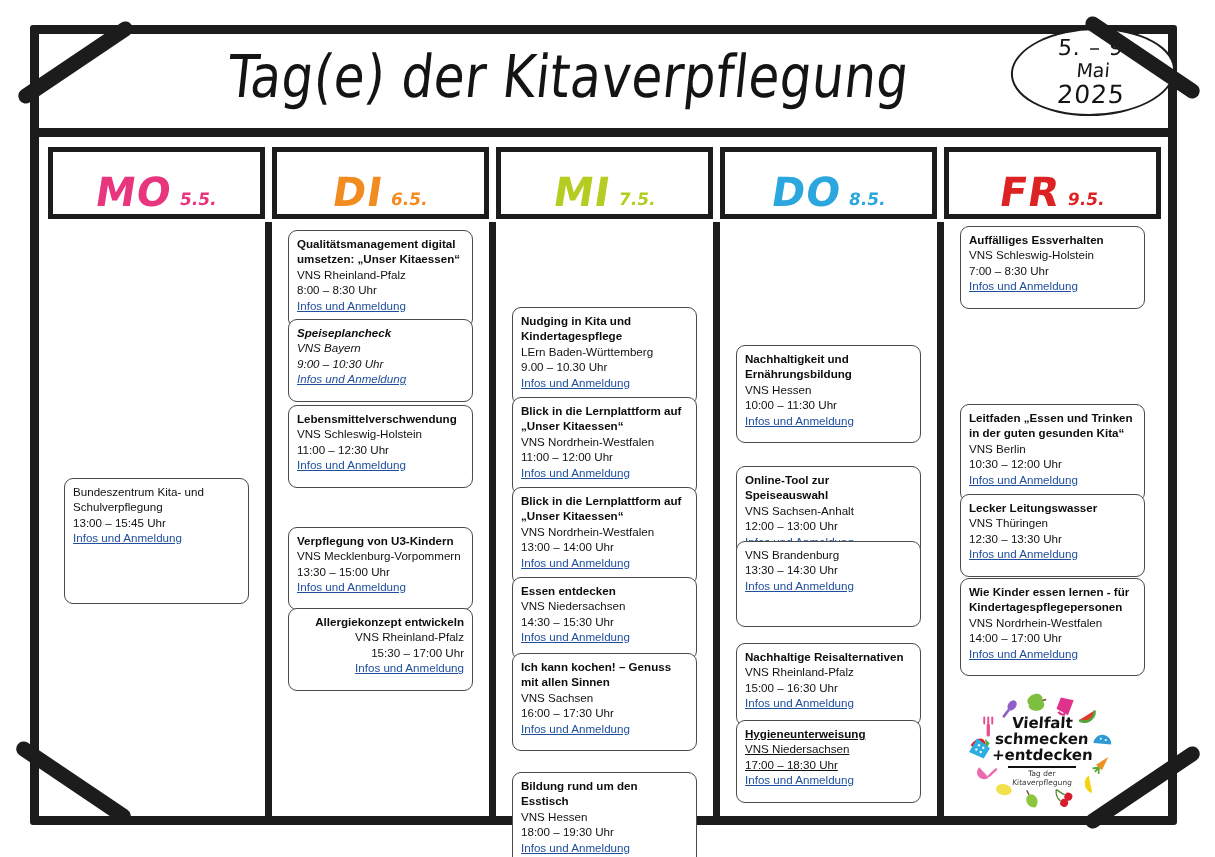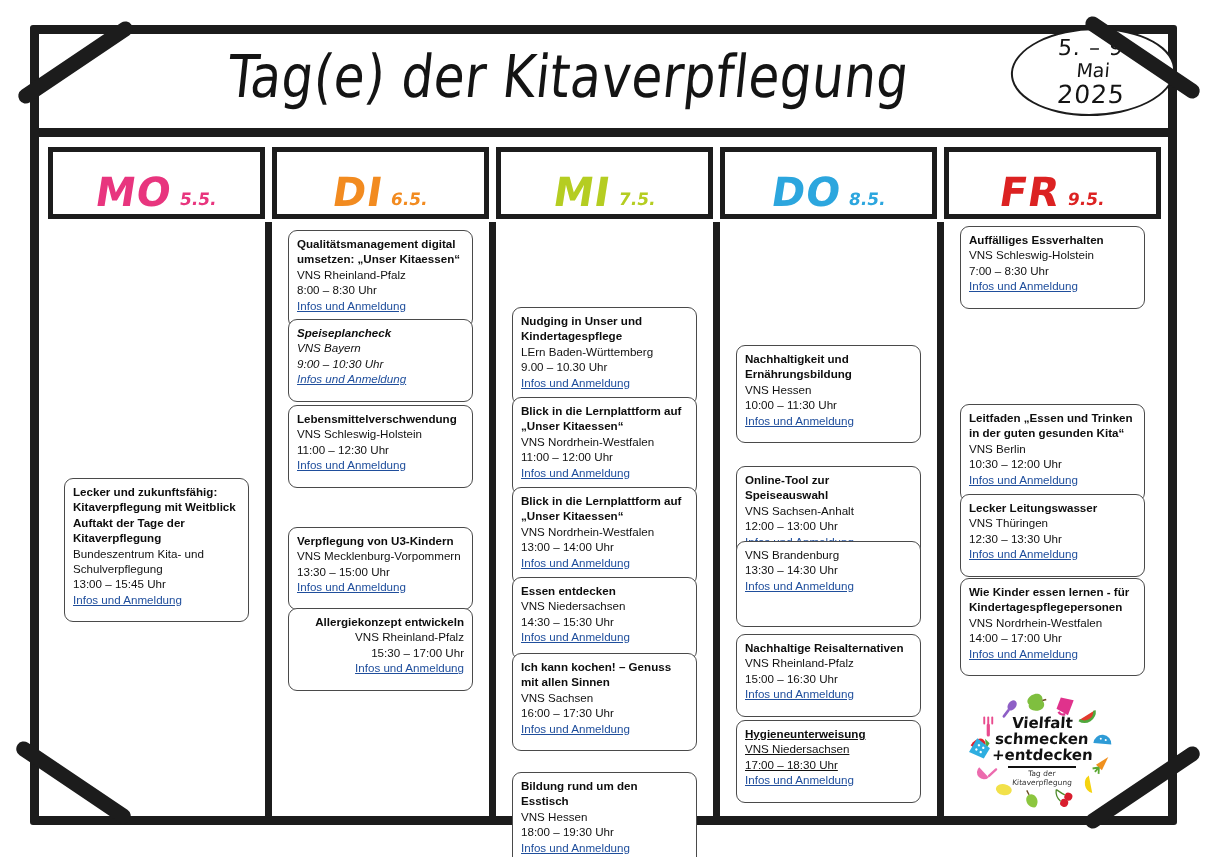--- a/index.html
+++ b/index.html
@@ -278,21 +278,20 @@
       <div class="day-header">
         <div class="day-abbr" style="color: rgb(220, 34, 34);">FR</div>
         <div class="day-date" style="color: rgb(220, 34, 34);">9.5.</div>
       </div>
     </div>
 
   <div class="columns" id="columns">
       <div class="col">
         <div class="col-inner">
           <div class="card" style="top: 256px; min-height: 126px;">
-            <div class="c-title">Lecker und zukunftsfähig: Kitaverpflegung mit Weitblick Auftakt der Tage der Kitaverpflegung</div>
             <div class="c-org">Bundeszentrum Kita- und Schulverpflegung</div>
             <div class="c-time">13:00 – 15:45 Uhr</div>
             <div><a class="c-link">Infos und Anmeldung</a></div>
           </div>
         </div>
       </div>
       <div class="col">
         <div class="col-inner">
           <div class="card" style="top: 8px; min-height: 86px;">
             <div class="c-title">Qualitätsmanagement digital umsetzen: „Unser Kitaessen“</div>
@@ -322,21 +321,21 @@
             <div class="c-title">Allergiekonzept entwickeln</div>
             <div class="c-org">VNS Rheinland-Pfalz</div>
             <div class="c-time">15:30 – 17:00 Uhr</div>
             <div><a class="c-link">Infos und Anmeldung</a></div>
           </div>
         </div>
       </div>
       <div class="col">
         <div class="col-inner">
           <div class="card" style="top: 85px; min-height: 86px;">
-            <div class="c-title">Nudging in Unser und Kindertagespflege</div>
+            <div class="c-title">Nudging in Kita und Kindertagespflege</div>
             <div class="c-org">LErn Baden-Württemberg</div>
             <div class="c-time">9.00 – 10.30 Uhr</div>
             <div><a class="c-link">Infos und Anmeldung</a></div>
           </div>
           <div class="card" style="top: 175px; min-height: 86px;">
             <div class="c-title">Blick in die Lernplattform auf „Unser Kitaessen“</div>
             <div class="c-org">VNS Nordrhein-Westfalen</div>
             <div class="c-time">11:00 – 12:00 Uhr</div>
             <div><a class="c-link">Infos und Anmeldung</a></div>
           </div>
@@ -378,21 +377,21 @@
             <div class="c-title">Online-Tool zur Speiseauswahl</div>
             <div class="c-org">VNS Sachsen-Anhalt</div>
             <div class="c-time">12:00 – 13:00 Uhr</div>
             <div><a class="c-link">Infos und Anmeldung</a></div>
           </div>
           <div class="card" style="top: 319px; min-height: 86px;">
             <div class="c-org">VNS Brandenburg</div>
             <div class="c-time">13:30 – 14:30 Uhr</div>
             <div><a class="c-link">Infos und Anmeldung</a></div>
           </div>
-          <div class="card" style="top: 412px; min-height: 72px;">
+          <div class="card" style="top: 421px; min-height: 72px;">
             <div class="c-title">Nachhaltige Reisalternativen</div>
             <div class="c-org">VNS Rheinland-Pfalz</div>
             <div class="c-time">15:00 – 16:30 Uhr</div>
             <div><a class="c-link">Infos und Anmeldung</a></div>
           </div>
           <div class="card" style="top: 498px; min-height: 72px; text-decoration: underline;">
             <div class="c-title">Hygieneunterweisung</div>
             <div class="c-org">VNS Niedersachsen</div>
             <div class="c-time">17:00 – 18:30 Uhr</div>
             <div><a class="c-link">Infos und Anmeldung</a></div>

